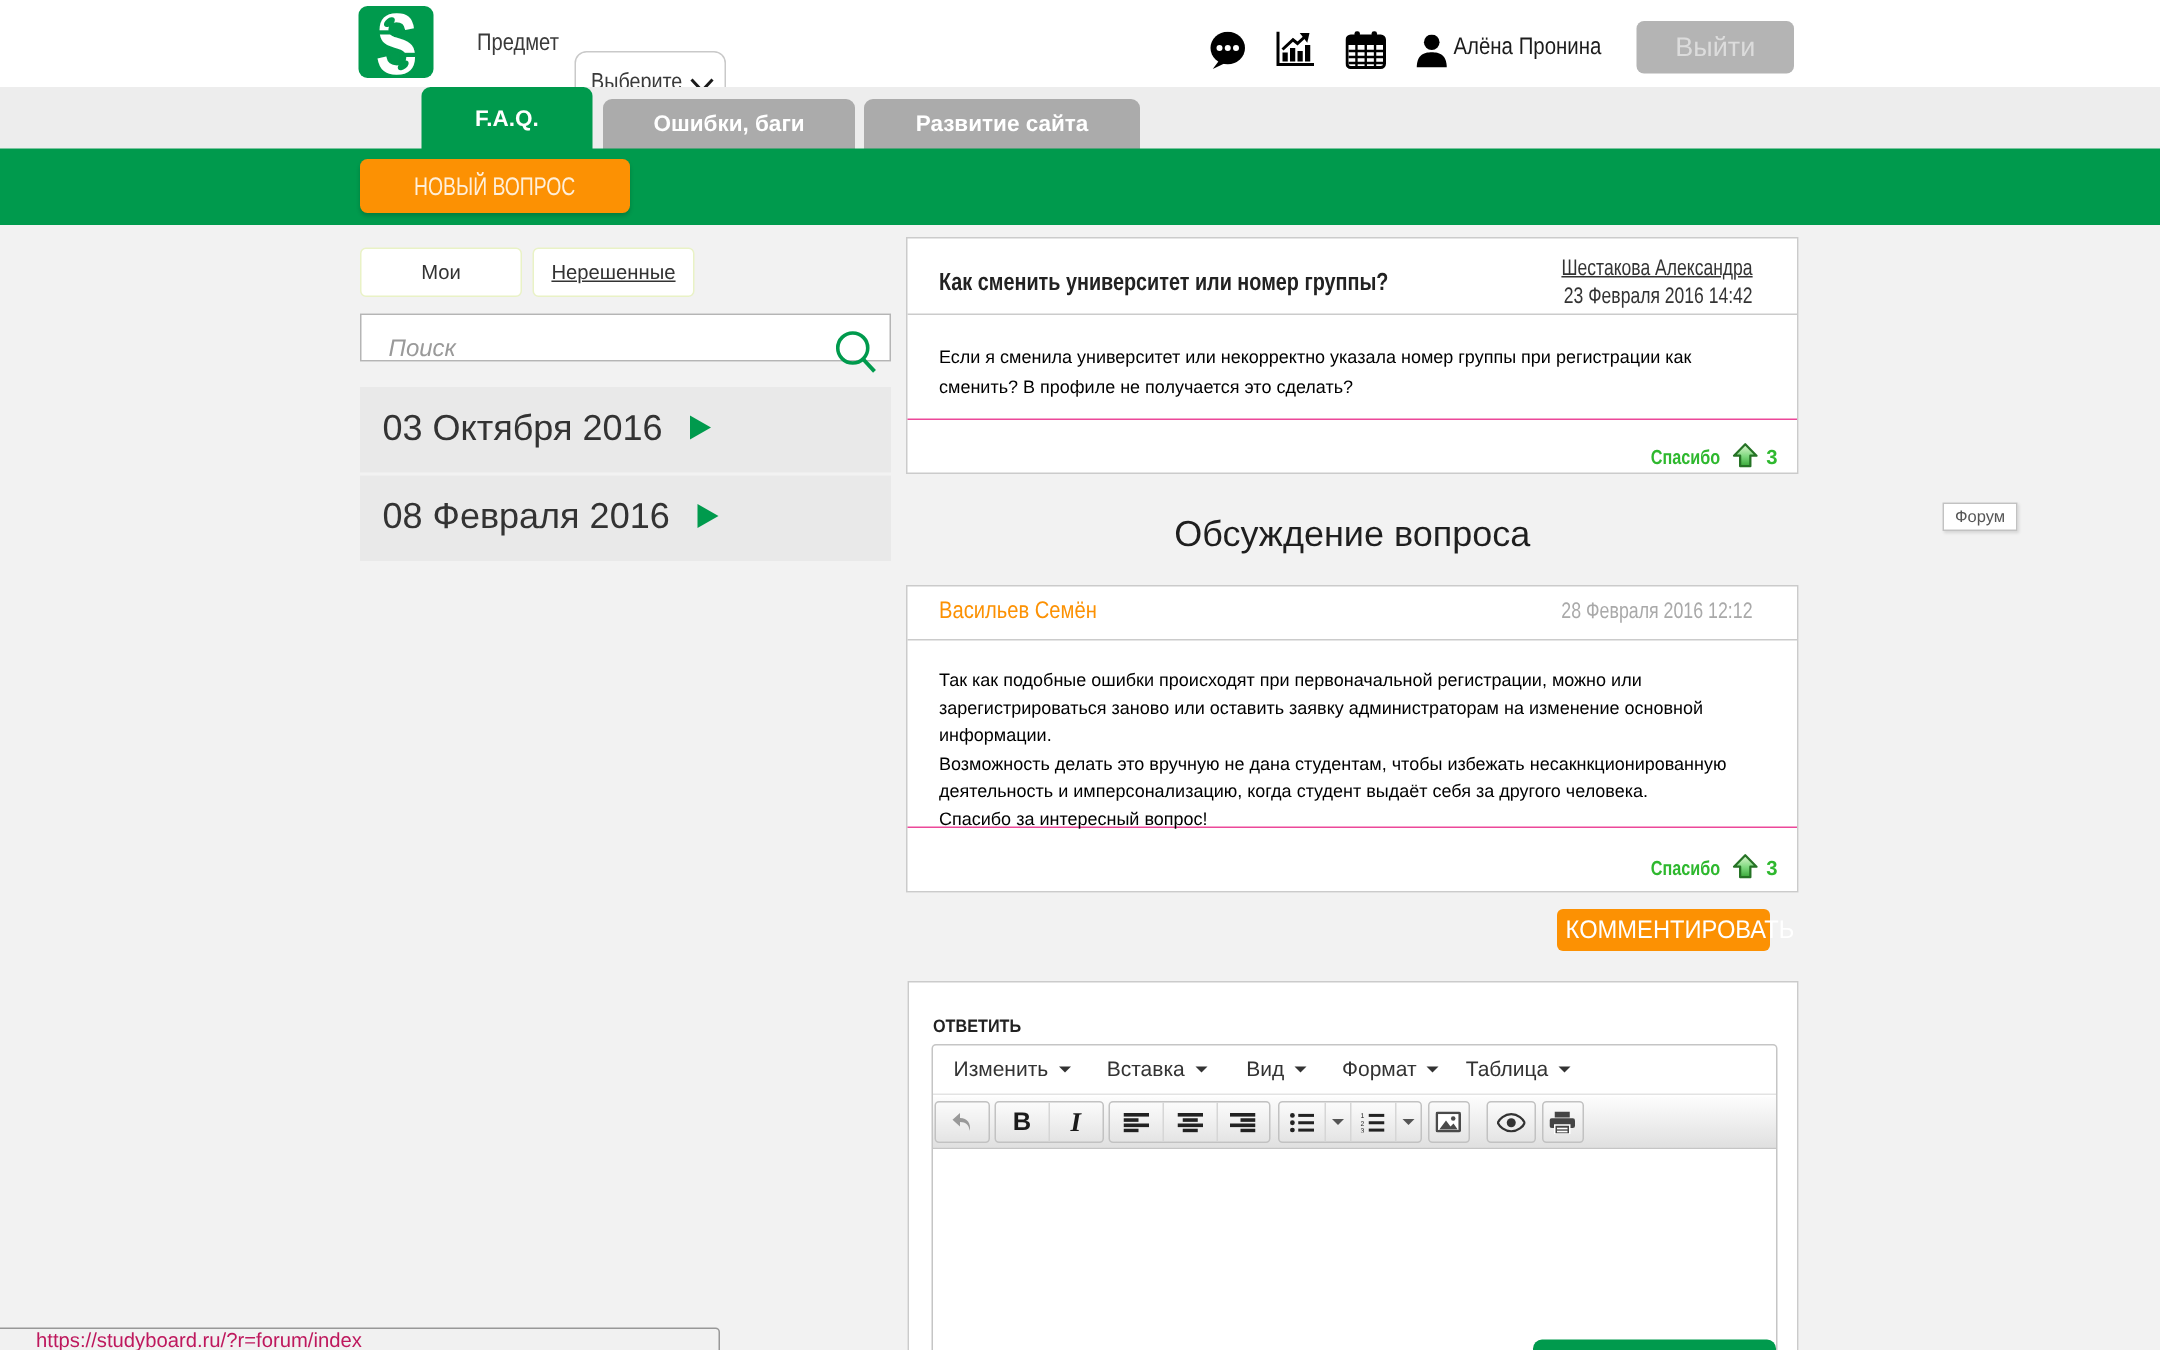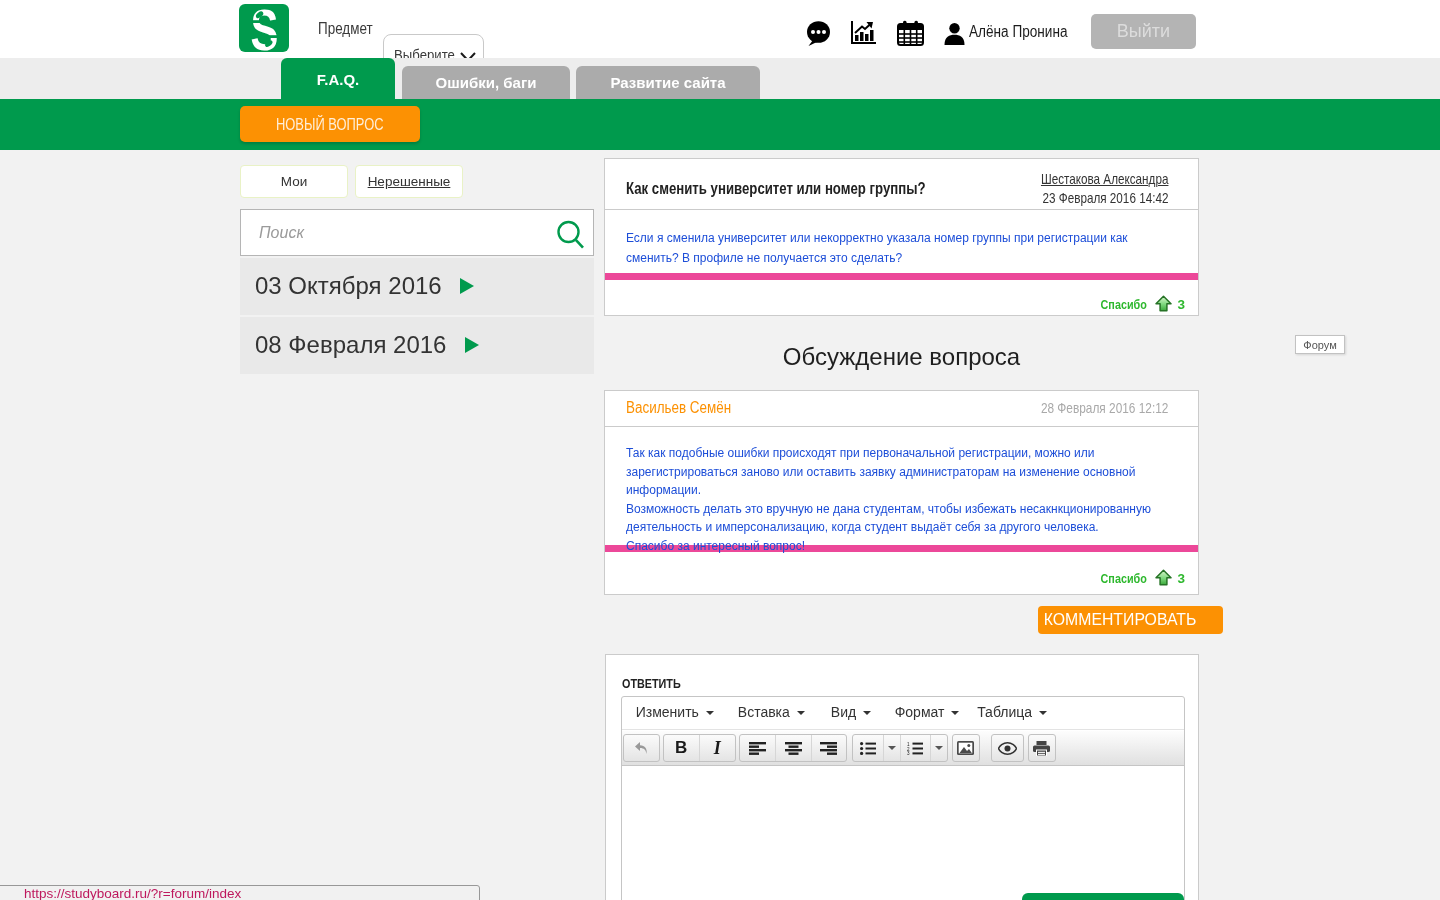--- a/index.html
+++ b/index.html
@@ -23,30 +23,30 @@
 #tabBugs { left:402px; top:66px; width:168px; height:34px; background:#ababab; line-height:34px; }
 #tabDev { left:576px; top:66px; width:184px; height:34px; background:#ababab; line-height:34px; }
 
 
 #greenbar { position:absolute; left:0; top:99px; width:1440px; height:51px; background:#009a4d; z-index:2; }
 #btnNew { position:absolute; left:240px; top:106px; width:180px; height:36px; background:#fc9103; border-radius:5px; color:rgba(255,255,255,0.85); font-size:17px; text-align:center; line-height:37px; z-index:4; box-shadow:0 2px 3px rgba(0,0,0,0.18); }
 #btnNew span { display:inline-block; transform:scaleX(0.76); transform-origin:50% 50%; }
 
 
 .sideTab { position:absolute; top:165px; width:108px; height:33px; background:#fff; border:1px solid #e9f2c6; border-radius:4px; font-size:13.5px; color:#333; text-align:center; line-height:31px; }
-#search { position:absolute; left:240px; top:209px; width:354px; height:47px; background:#fff; border:1px solid #b5b5b5; }
+#search { position:absolute; left:240px; top:209px; width:354px; height:32px; background:#fff; border:1px solid #b5b5b5; }
 #search span { position:absolute; left:18px; top:14px; font-size:16px; font-style:italic; color:#9a9a9a; }
 .listItem { position:absolute; left:240px; width:354px; height:57px; background:#e9e9e9; font-size:24px; color:#333; }
 .listItem .txt { position:absolute; left:15px; top:14px; }
 .tri { display:inline-block; width:0; height:0; border-left:14px solid #009a4d; border-top:8px solid transparent; border-bottom:8px solid transparent; margin-left:12px; }
 
 
 .card { position:absolute; left:604px; width:595px; background:#fff; border:1px solid #cbcbcb; }
 .cardHead { position:relative; border-bottom:1px solid #cbcbcb; }
-.cardBody { position:relative; border-bottom:7px solid #ec4899; font-size:12px; color:#1d4ed8; }
+.cardBody { position:relative; border-bottom:1px solid #ec4899; font-size:12px; color:#000000; }
 .cardFoot { position:relative; }
 .thanks { position:absolute; right:13px; font-size:13.5px; font-weight:bold; color:#2eb82e; white-space:nowrap; }
 .thanks .tx { display:inline-block; transform:scaleX(0.8); transform-origin:100% 0; }
 .thanks svg { vertical-align:-3px; margin:0 5px 0 9px; }
 
 #q1 { top:158px; }
 #q1 .cardHead { height:51px; }
 #q1 .cardBody { height:70px; padding:19px 20px 0 21px; line-height:19.5px; }
 #q1 .cardFoot { height:35px; }
 #qTitle { position:absolute; left:21px; top:20px; font-size:16.5px; font-weight:bold; color:#222; transform:scaleX(0.8); transform-origin:0 0; white-space:nowrap; }
@@ -56,21 +56,21 @@
 
 #h2disc { position:absolute; left:604px; top:343px; width:595px; text-align:center; font-size:24px; color:#1f1f1f; }
 
 #a1 { top:390px; }
 #a1 .cardHead { height:36px; }
 #a1 .cardBody { height:125px; padding:17px 20px 0 21px; line-height:18.6px; }
 #a1 .cardFoot { height:42px; }
 #aAuthor { position:absolute; left:21px; top:8px; font-size:16px; color:#fc9103; transform:scaleX(0.84); transform-origin:0 0; white-space:nowrap; }
 #aDate { position:absolute; right:30px; top:8px; font-size:15px; color:#a9a9a9; transform:scaleX(0.79); transform-origin:100% 0; white-space:nowrap; }
 
-#btnComment { position:absolute; left:1038px; top:606px; width:185px; height:28px; background:#fc9103; border-radius:4px; color:#fff; font-size:17px; line-height:28px; }
+#btnComment { position:absolute; left:1038px; top:606px; width:142px; height:28px; background:#fc9103; border-radius:4px; color:#fff; font-size:17px; line-height:28px; }
 #btnComment span { display:inline-block; transform:scaleX(0.93); transform-origin:50% 50%; }
 
 
 #reply { position:absolute; left:605px; top:654px; width:594px; height:260px; background:#fff; border:1px solid #cbcbcb; }
 #lblReply { position:absolute; left:16px; top:22px; font-size:12px; font-weight:bold; color:#222; transform:scaleX(0.9); transform-origin:0 0; }
 #editor { position:absolute; left:15px; top:41px; width:564px; height:228px; border:1px solid #c5c5c5; border-radius:3px; background:#fff; }
 #menubar { position:absolute; left:0; top:0; width:100%; height:33px; border-bottom:1px solid #e3e3e3; }
 .menu { position:absolute; top:0; height:31px; line-height:31px; font-size:14px; color:#333; white-space:nowrap; }
 .menu .mt { display:inline-block; }
 .mcaret { display:inline-block; width:0; height:0; border-top:4px solid #333; border-left:4px solid transparent; border-right:4px solid transparent; margin-left:7px; vertical-align:2px; }

